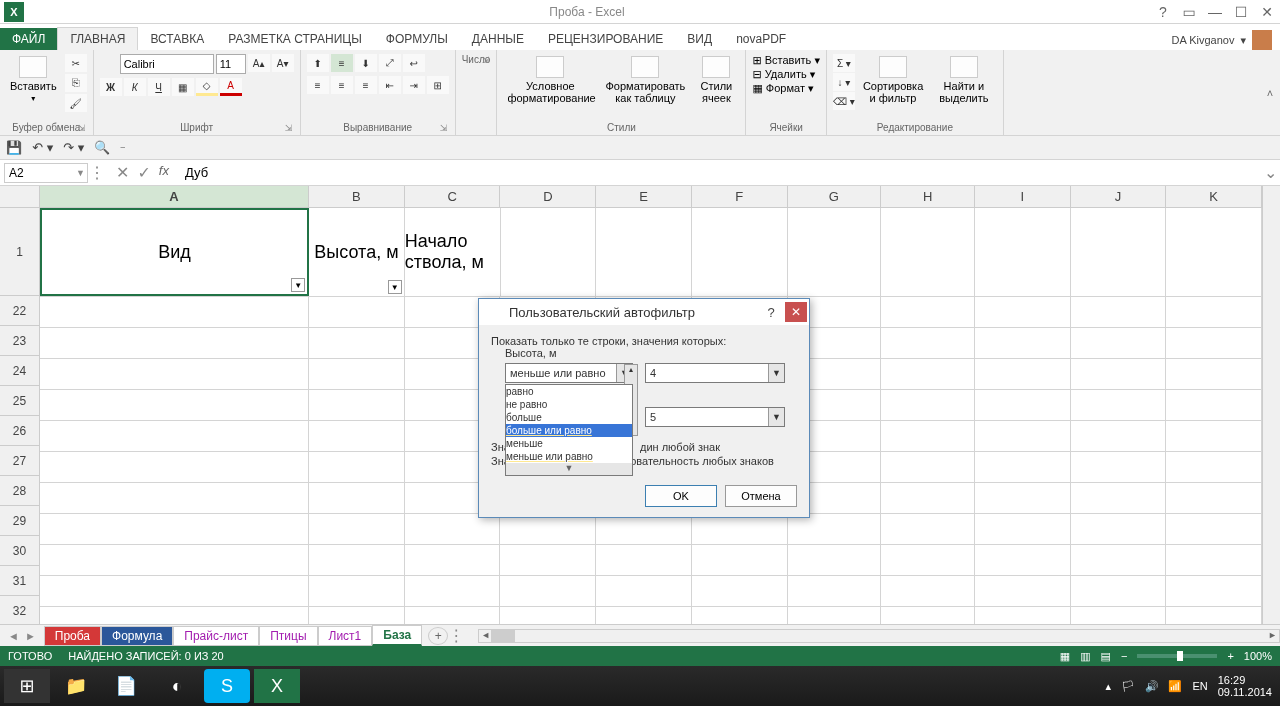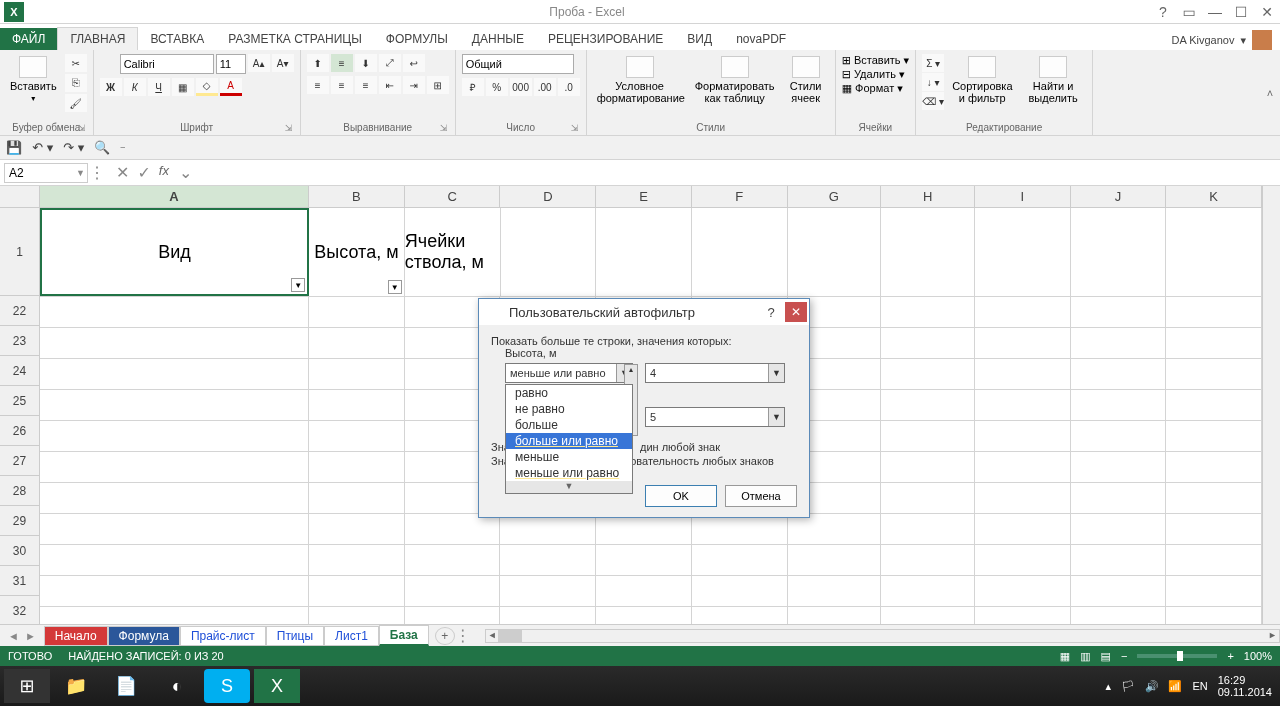--- a/index.html
+++ b/index.html
@@ -61,21 +61,21 @@
 .cells { position: absolute; top: 22px; left: 40px; right: 18px; bottom: 0; }
 .cell-row { display: flex; border-bottom: 1px solid #d4d4d4; }
 .cell { border-right: 1px solid #d4d4d4; height: 30px; display: flex; align-items: center; justify-content: center; font-size: 14px; }
 .cell.tall { height: 88px; font-size: 18px; position: relative; }
 .filter-btn { position: absolute; bottom: 2px; right: 2px; width: 14px; height: 14px; border: 1px solid #999; background: #fff; display: flex; align-items: center; justify-content: center; font-size: 8px; }
 .vscroll { position: absolute; top: 0; right: 0; width: 18px; bottom: 0; background: #f0f0f0; border-left: 1px solid #ccc; }
 
 
 .sheet-bar { height: 22px; background: #f1f1f1; border-top: 1px solid #ccc; display: flex; align-items: center; position: relative; }
 .sheet-nav { display: flex; gap: 6px; padding: 0 8px; color: #888; font-size: 11px; }
-.sheet-tab { padding: 2px 10px; font-size: 12px; background: #fff; border: 1px solid #ccc; color: #1d4ed8; }
+.sheet-tab { padding: 2px 10px; font-size: 12px; background: #fff; border: 1px solid #ccc; color: #a21caf; }
 .sheet-tab.red { background: #d43838; color: #fff; }
 .sheet-tab.blue { background: #2b579a; color: #fff; }
 .sheet-tab.active { background: #fff; border-bottom: 2px solid #217346; color: #217346; font-weight: bold; }
 .add-sheet { width: 20px; height: 18px; border: 1px solid #ccc; border-radius: 50%; display: flex; align-items: center; justify-content: center; margin-left: 6px; font-size: 12px; color: #666; }
 .hscroll { flex: 1; height: 14px; margin-left: 14px; background: #f0f0f0; border: 1px solid #ccc; position: relative; }
 .hscroll-thumb { position: absolute; left: 0; width: 24px; height: 100%; background: #cdcdcd; }
 
 
 .status-bar { height: 20px; background: #217346; color: #fff; display: flex; align-items: center; padding: 0 8px; font-size: 11px; gap: 16px; }
 .status-bar .right { margin-left: auto; display: flex; gap: 10px; align-items: center; }
@@ -95,21 +95,21 @@
 .dialog-title { height: 26px; background: #fff; display: flex; align-items: center; padding-left: 30px; font-size: 13px; color: #333; position: relative; }
 .dialog-title .help { position: absolute; right: 28px; width: 20px; text-align: center; color: #444; }
 .dialog-title .close { position: absolute; right: 2px; width: 22px; height: 20px; background: #c8504f; color: #fff; display: flex; align-items: center; justify-content: center; font-size: 12px; }
 .dialog-body { padding: 10px 12px; font-size: 11px; color: #333; }
 .dialog-row { display: flex; gap: 12px; margin-top: 4px; }
 .combo { border: 1px solid #7a7a7a; background: #fff; height: 20px; display: flex; align-items: center; padding-left: 4px; position: relative; font-size: 11px; }
 .combo .arrow { position: absolute; right: 0; width: 16px; height: 100%; background: #e6e6e6; border-left: 1px solid #999; display: flex; align-items: center; justify-content: center; font-size: 9px; }
 .combo.op { width: 128px; }
 .combo.val { width: 140px; }
 .dropdown-list { position: absolute; top: 20px; left: -1px; width: 128px; background: #fff; border: 1px solid #7a7a7a; z-index: 10; }
-.dropdown-list .opt { padding: 1px 9px; font-size: 12px; }
+.dropdown-list .opt { padding: 1px 0; font-size: 10px; }
 .dropdown-list .opt.highlighted { background: #3875d7; color: #fff; text-decoration: underline; text-decoration-color: #ffe991; }
 .dropdown-list .opt.highlighted2 { background: #fff; text-decoration: underline; text-decoration-color: #ffe991; }
 .dropdown-list .scroll-arrow { height: 12px; background: #e6e6e6; text-align: center; font-size: 9px; color: #666; }
 .dialog-buttons { display: flex; justify-content: flex-end; gap: 8px; padding: 8px 12px 10px; }
 .dlg-btn { width: 72px; height: 22px; border: 1px solid #999; background: #fdfdfd; font-size: 11px; }
 .dlg-btn.primary { border: 1px solid #3c7fb1; }
 .hint-text { font-size: 11px; margin-top: 2px; }
 </style>
 </head>
 <body>
@@ -188,30 +188,20 @@
         <div class="sbtn">≡</div>
         <div class="sbtn">≡</div>
         <div class="sbtn">⇤</div>
         <div class="sbtn">⇥</div>
         <div class="sbtn">⊞</div>
       </div>
     </div>
     <div class="ribbon-group-label"><span>Выравнивание</span><span class="launcher">⇲</span></div>
   </div>
   <div class="ribbon-group">
-    <div class="group-content" style="flex-direction:column;gap:4px">
-      <input class="num-select" value="Общий" style="">
-      <div class="small-row">
-        <div class="sbtn">₽</div>
-        <div class="sbtn">%</div>
-        <div class="sbtn">000</div>
-        <div class="sbtn">.00</div>
-        <div class="sbtn">.0</div>
-      </div>
-    </div>
     <div class="ribbon-group-label"><span>Число</span><span class="launcher">⇲</span></div>
   </div>
   <div class="ribbon-group">
     <div class="group-content">
       <div class="big-btn">
           <div class="ico"></div>
           <span style="width:86px;text-align:center">Условное форматирование</span>
         </div>
       <div class="big-btn">
           <div class="ico"></div>
@@ -265,20 +255,21 @@
   <div class="name-box">
       <span>A2</span>
       <span class="dd">▼</span>
     </div>
   <div style="width:18px;text-align:center;color:#888">⋮</div>
   <div class="fx-btns">
     <span>✕</span>
     <span>✓</span>
     <span class="fx">fx</span>
   </div>
+  <div class="formula-input">Дуб</div>
   <div class="formula-expand">⌄</div>
 </div>
 
 <div class="grid-area">
   <div class="select-all"></div>
   <div class="col-headers" id="col-headers">
       <div class="ch selected" style="width: 270px;">A</div>
       <div class="ch" style="width: 96px;">B</div>
       <div class="ch" style="width: 96px;">C</div>
       <div class="ch" style="width: 96px;">D</div>
@@ -301,21 +292,21 @@
       <div class="rh">28</div>
       <div class="rh">29</div>
       <div class="rh">30</div>
       <div class="rh">31</div>
       <div class="rh">32</div>
     </div>
   <div class="cells" id="cells">
       <div class="cell-row">
         <div class="cell tall" style="width: 270px; border: 2px solid rgb(33, 115, 70);">Вид<div class="filter-btn">▼</div></div>
         <div class="cell tall" style="width: 96px;">Высота, м<div class="filter-btn">▼</div></div>
-        <div class="cell tall" style="width: 96px;">Ячейки ствола, м</div>
+        <div class="cell tall" style="width: 96px;">Начало ствола, м</div>
         <div class="cell tall" style="width: 96px;"></div>
         <div class="cell tall" style="width: 96px;"></div>
         <div class="cell tall" style="width: 96px;"></div>
         <div class="cell tall" style="width: 94px;"></div>
         <div class="cell tall" style="width: 94px;"></div>
         <div class="cell tall" style="width: 96px;"></div>
         <div class="cell tall" style="width: 96px;"></div>
         <div class="cell tall" style="width: 96px;"></div>
       </div>
       <div class="cell-row">
@@ -463,21 +454,21 @@
       </div>
     </div>
   <div class="vscroll"></div>
 </div>
 
 <div class="sheet-bar">
   <div class="sheet-nav">
       <span>◄</span>
       <span>►</span>
     </div>
-  <div class="sheet-tab red">Начало</div>
+  <div class="sheet-tab red">Проба</div>
   <div class="sheet-tab blue">Формула</div>
   <div class="sheet-tab">Прайс-лист</div>
   <div class="sheet-tab">Птицы</div>
   <div class="sheet-tab">Лист1</div>
   <div class="sheet-tab active">База</div>
   <div class="add-sheet">+</div>
   <span style="color:#888;margin-left:auto">⋮</span>
   <div class="hscroll">
     <span style="position:absolute;left:2px;font-size:9px;color:#666">◄</span>
     <div class="hscroll-thumb" style="left:12px"></div>
@@ -521,21 +512,21 @@
   </div>
 </div>
 
 <div class="dialog">
   <div class="dialog-title">
     <span>Пользовательский автофильтр</span>
     <span class="help">?</span>
     <span class="close">✕</span>
   </div>
   <div class="dialog-body">
-    <div>Показать больше те строки, значения которых:</div>
+    <div>Показать только те строки, значения которых:</div>
     <div style="padding-left:14px">Высота, м</div>
     <div class="dialog-row" style="padding-left:14px;position:relative">
       <div class="combo op">
         <span>меньше или равно</span>
           <span class="arrow">▼</span>
         <div class="dropdown-list">
           <div class="opt">равно</div>
           <div class="opt">не равно</div>
           <div class="opt">больше</div>
           <div class="opt highlighted">больше или равно</div>

